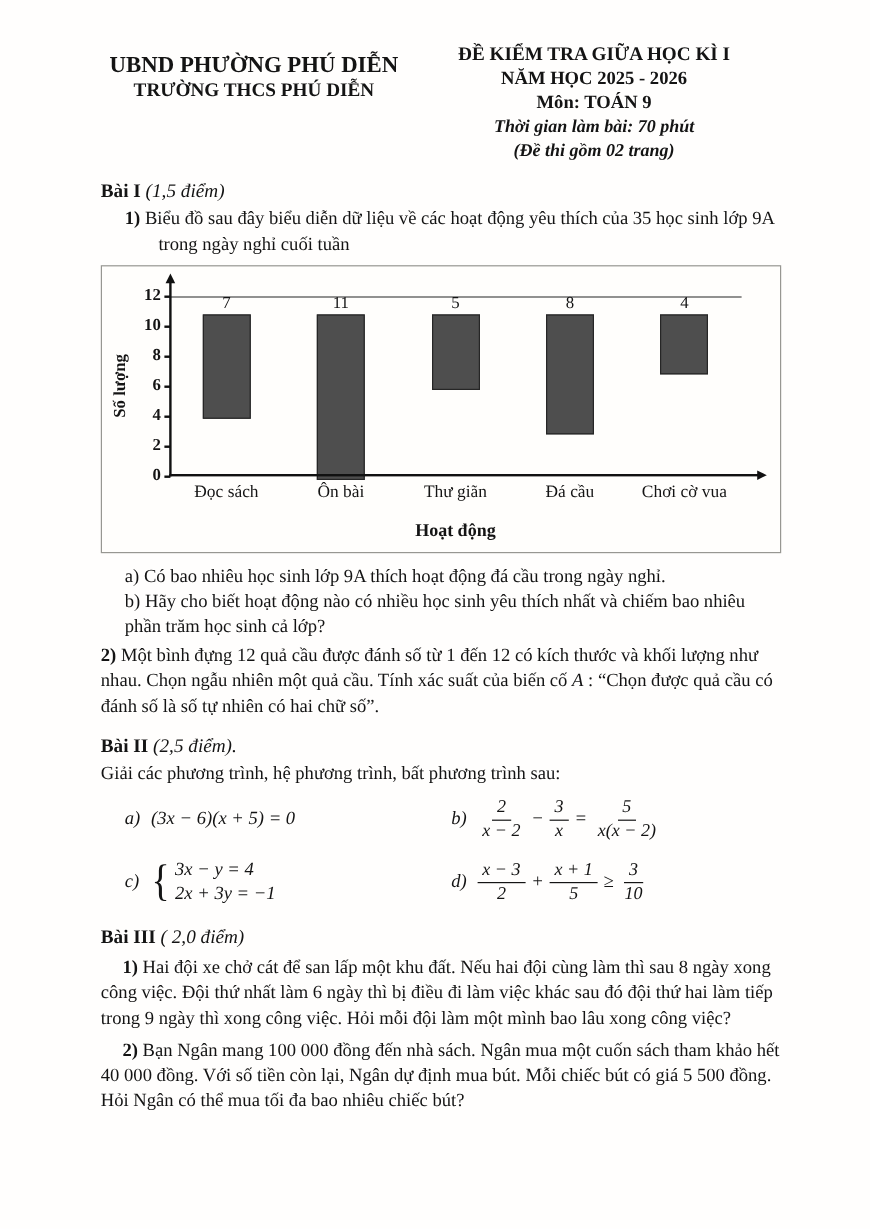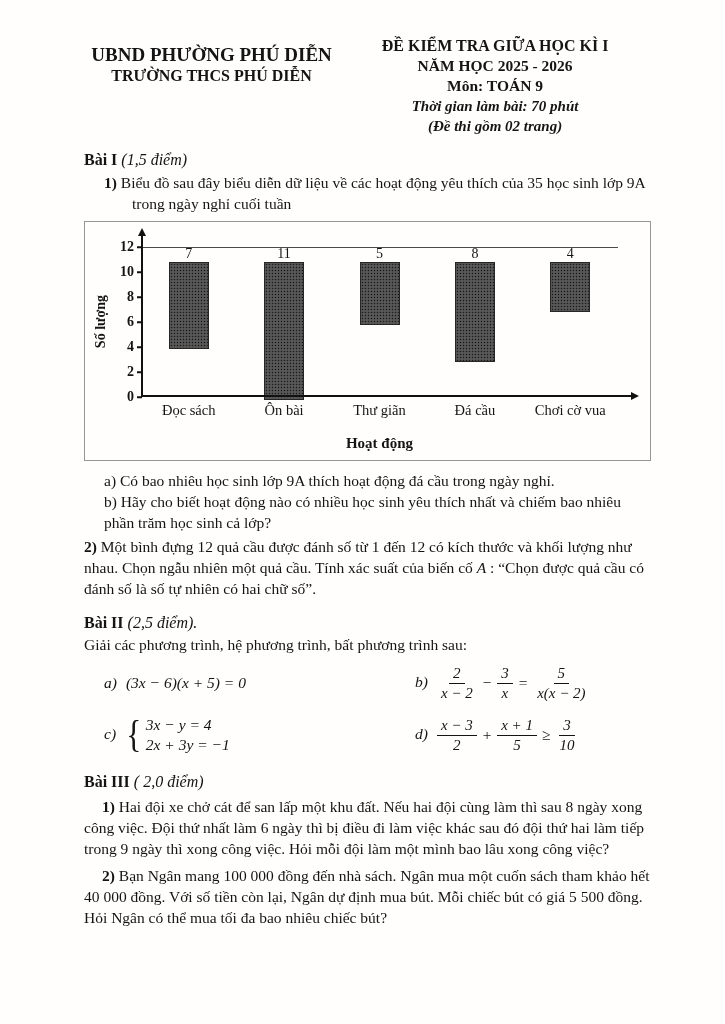--- a/index.html
+++ b/index.html
@@ -57,21 +57,21 @@
   .bar { width: 40px; flex-shrink: 0; border: 1px solid #262626;
          background-color: #4e4e4e;
          background-image: radial-gradient(rgba(15,15,15,.85) 14%, transparent 15%),
                            radial-gradient(rgba(150,150,150,.55) 14%, transparent 15%);
          background-size: 3px 3px; background-position: 0 0, 1.5px 1.5px; }
   .cats-row { display: flex; margin: 5px 22px 16px 50px; }
   .cat-label { flex: 1; text-align: center; font-size: 14.5px; }
   .xlabel-row { text-align: center; font-weight: bold; font-size: 15px; margin: 4px 22px 0 50px; }
 
   
-  .eq-row { display: flex; align-items: center; margin-left: 20px; gap: 39px; }
+  .eq-row { display: flex; align-items: center; margin-left: 20px; }
   .eq-row.r1 { margin-top: 10px; }
   .eq-row.r2 { margin-top: 14px; }
   .eq-left { flex: 0 0 272px; }
   .eq-label { font-style: italic; margin-right: 9px; font-size: 15.5px; }
   .math { font-style: italic; font-size: 15.5px; }
   .eq-inline { display: inline-flex; align-items: center; gap: 5px; vertical-align: middle; }
   .frac { display: inline-flex; flex-direction: column; align-items: center; line-height: 1.1; font-size: 15px; }
   .frac .num { padding: 0 4px 1px; border-bottom: 1.4px solid #141414; }
   .frac .den { padding: 1px 4px 0; }
   .sys { display: inline-flex; align-items: center; vertical-align: middle; }

